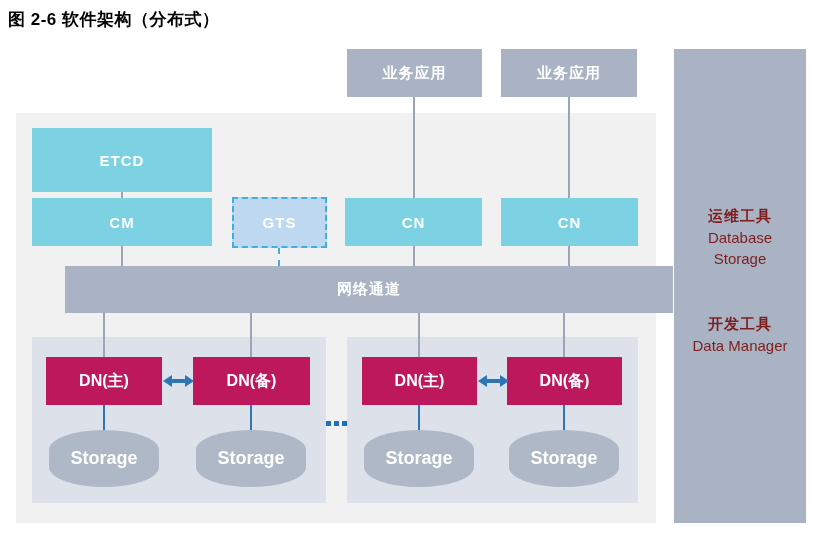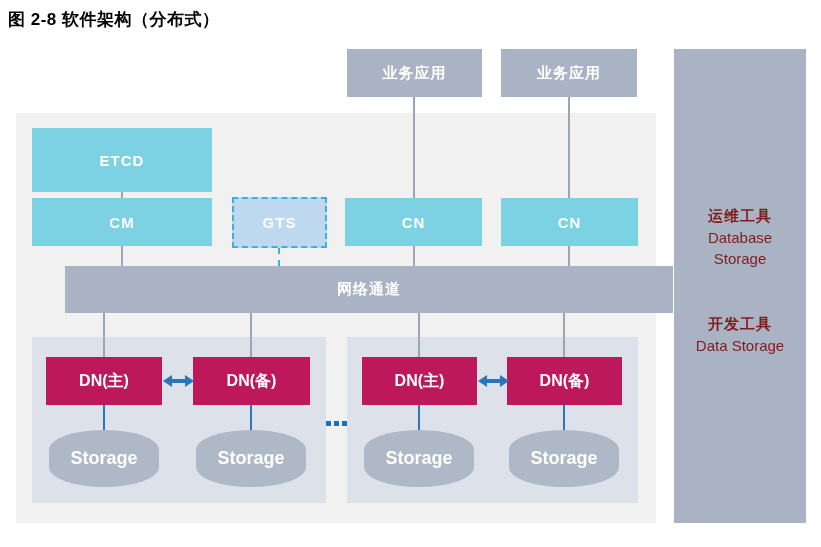--- a/index.html
+++ b/index.html
@@ -59,21 +59,21 @@
   .side-group.g1{top:156px;}
   .side-group.g2{top:264px;}
   .side-title{font-weight:700;font-size:15px;line-height:22px;letter-spacing:1px;}
   .side-line{font-size:15px;line-height:21px;}
 </style>
 </head>
 <body>
 
 <div class="stage">
 
-  <div class="title">图 2-8 软件架构（分布式）</div>
+  <div class="title">图 2-6 软件架构（分布式）</div>
 
   <div class="panel"></div>
   <div class="shard s1"></div>
   <div class="shard s2"></div>
 
   <div class="vline" style="left:413px;top:97px;height:101px;"></div>
   <div class="vline" style="left:568px;top:97px;height:101px;"></div>
   <div class="vline" style="left:121px;top:176px;height:22px;"></div>
   <div class="vline" style="left:121px;top:246px;height:20px;"></div>
   <div class="vline dashedblue" style="left:278px;top:248px;height:18px;"></div>
@@ -152,17 +152,17 @@
   </div>
 
   <div class="sidebar">
     <div class="side-group g1">
       <div class="side-title">运维工具</div>
       <div class="side-line">Database</div>
       <div class="side-line">Storage</div>
     </div>
     <div class="side-group g2">
       <div class="side-title">开发工具</div>
-      <div class="side-line">Data Storage</div>
+      <div class="side-line">Data Manager</div>
     </div>
   </div>
 
 </div>
 
 </body></html>

